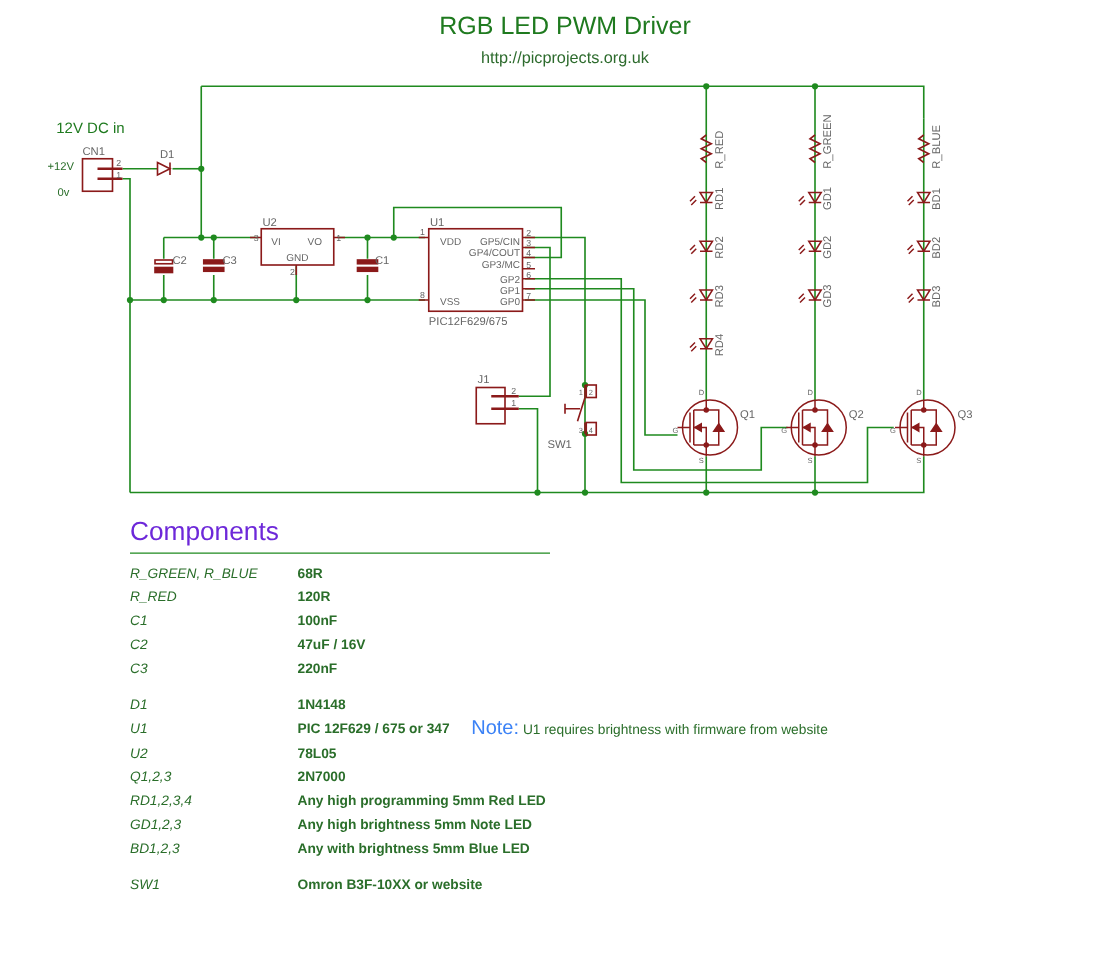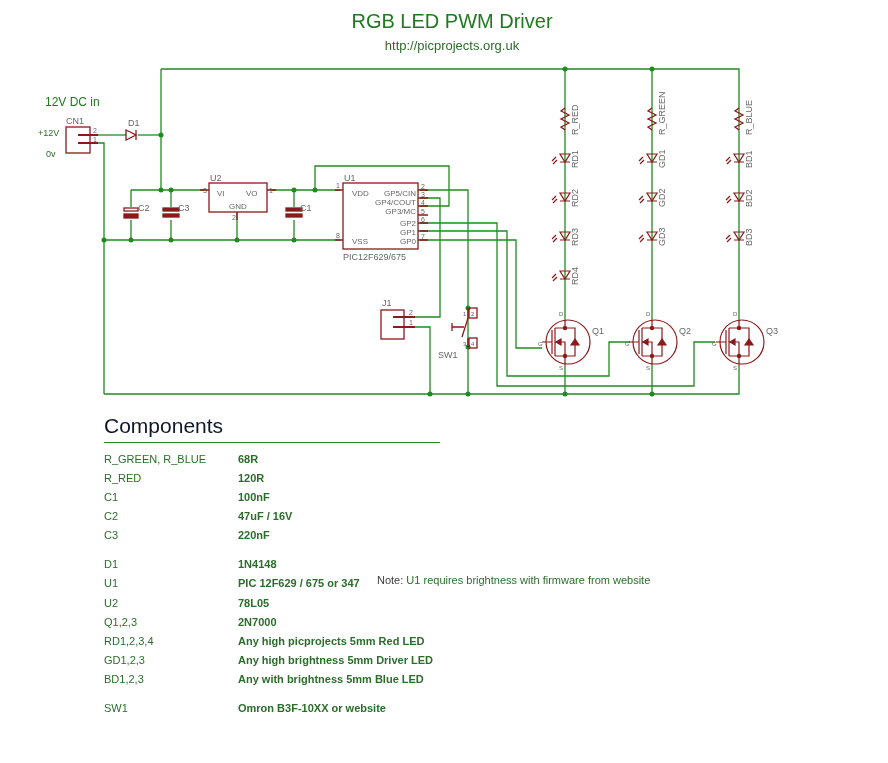--- a/index.html
+++ b/index.html
@@ -2,27 +2,27 @@
 <html><head>
 <meta charset="utf-8">
 <style>
   html, body { margin: 0; padding: 0; background: #ffffff; }
   body { width: 888px; height: 763px; position: relative; overflow: hidden;
          font-family: "Liberation Sans", sans-serif; }
   #schematic { position: absolute; left: 0; top: 0; }
   .title { position: absolute; left: 0; width: 904px; text-align: center; color: #1f7a1f; }
   .t-main { top: 10px; font-size: 20px; }
   .t-url { top: 38px; font-size: 13px; color: #2d6b2d; }
-  .comp-head { position: absolute; left: 104px; top: 414px; font-size: 21px; color: #0f172a; }
+  .comp-head { position: absolute; left: 104px; top: 414px; font-size: 21px; color: #6d28d9; }
   .comp-rule { position: absolute; left: 104px; top: 442px; width: 336px; height: 1px; background: #1f8a1f; }
   .comp-row { position: absolute; left: 104px; font-size: 11px; color: #2a6e2a; white-space: nowrap; }
-  .comp-row .ref { position: absolute; left: 0; }
+  .comp-row .ref { position: absolute; left: 0; font-style: italic; }
   .comp-row .val { position: absolute; left: 134px; font-weight: bold; }
   .note { position: absolute; left: 377px; top: 574px; font-size: 11px; color: #2a6e2a; white-space: nowrap; }
-  .note .nlabel { font-size: 11px; color: #404040; }
+  .note .nlabel { font-size: 16px; color: #3b82f6; }
   svg text { font-family: "Liberation Sans", sans-serif; }
 </style>
 </head>
 <body>
 
 <div class="title t-main">RGB LED PWM Driver</div>
 <div class="title t-url">http://picprojects.org.uk</div>
 
 <svg id="schematic" width="888" height="410">
   <g id="wires" fill="none" stroke="#1f8a1f" stroke-width="1.3">
@@ -305,25 +305,25 @@
     <div class="comp-row" style="top: 597px;">
       <span class="ref">U2</span>
       <span class="val">78L05</span>
     </div>
     <div class="comp-row" style="top: 616px;">
       <span class="ref">Q1,2,3</span>
       <span class="val">2N7000</span>
     </div>
     <div class="comp-row" style="top: 635px;">
       <span class="ref">RD1,2,3,4</span>
-      <span class="val">Any high picprojects 5mm Red LED</span>
+      <span class="val">Any high programming 5mm Red LED</span>
     </div>
     <div class="comp-row" style="top: 654px;">
       <span class="ref">GD1,2,3</span>
-      <span class="val">Any high brightness 5mm Driver LED</span>
+      <span class="val">Any high brightness 5mm Note LED</span>
     </div>
     <div class="comp-row" style="top: 673px;">
       <span class="ref">BD1,2,3</span>
       <span class="val">Any with brightness 5mm Blue LED</span>
     </div>
     <div class="comp-row" style="top: 702px;">
       <span class="ref">SW1</span>
       <span class="val">Omron B3F-10XX or website</span>
     </div>
   </div>

